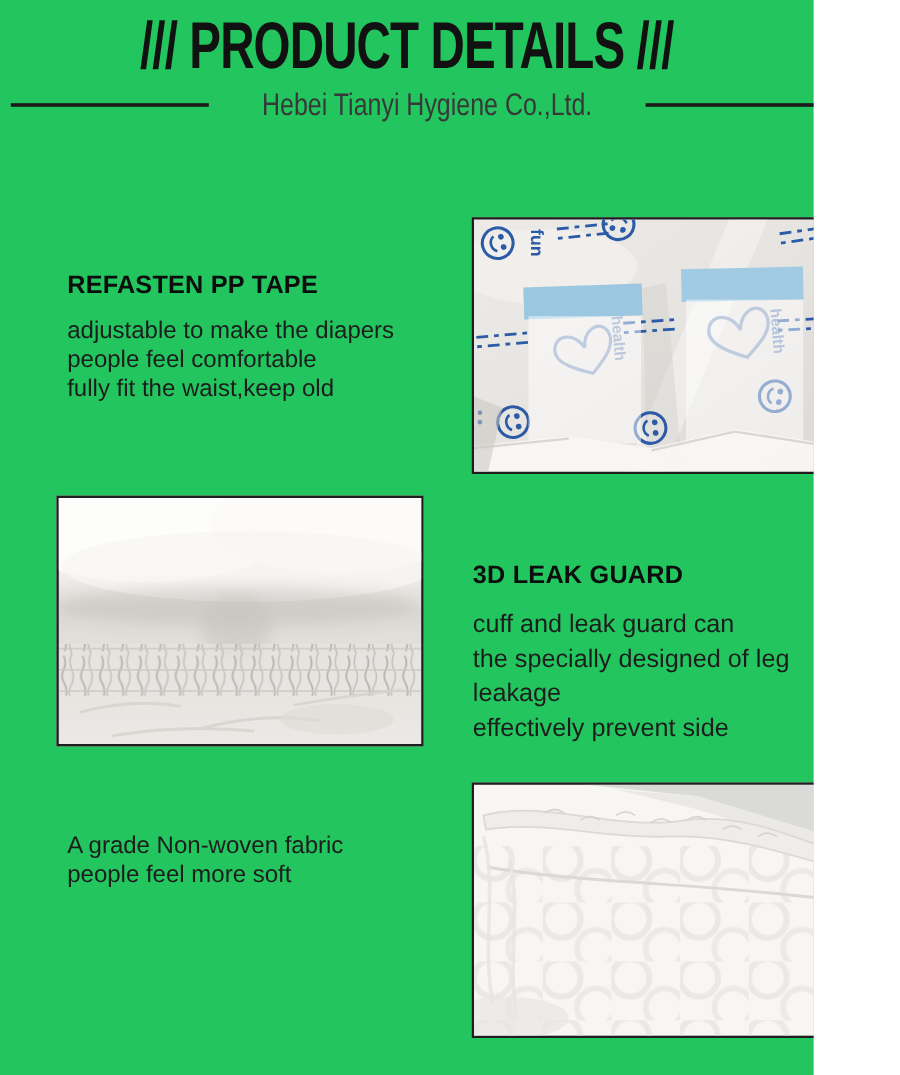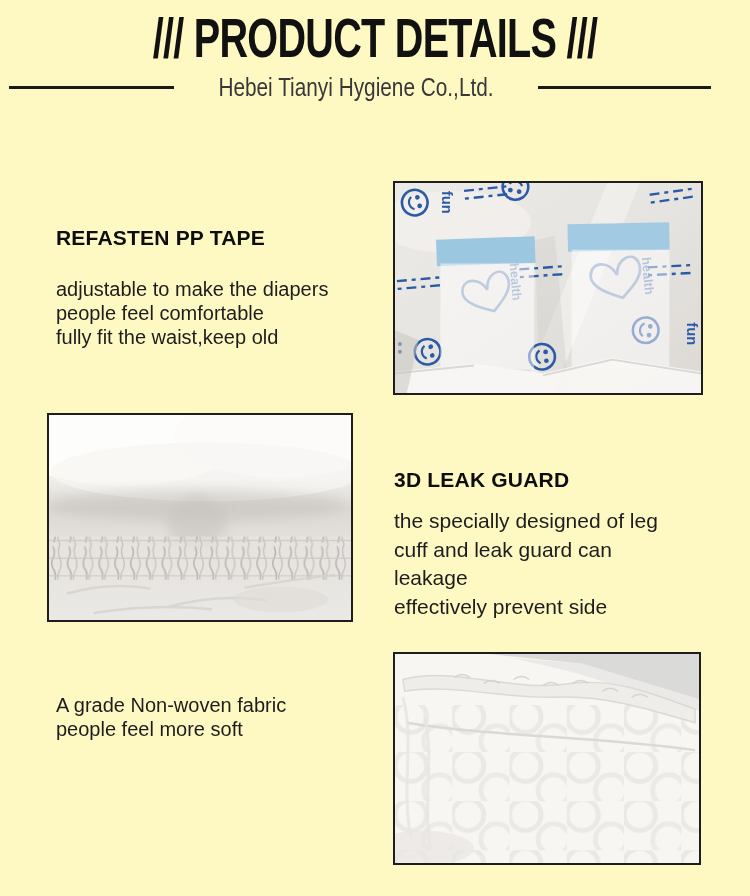--- a/index.html
+++ b/index.html
@@ -1,17 +1,17 @@
 <!DOCTYPE html>
 <html><head>
 <meta charset="utf-8">
 <style>
   html,body{margin:0;padding:0;background:#ffffff;}
   body{font-family:"Liberation Sans", sans-serif;}
-  #page{position:relative;width:750px;height:896px;background:#fef9c3;overflow:hidden;}
+  #page{position:relative;width:678px;height:896px;background:#22c55e;overflow:hidden;}
 
   
   .page-title{
     position:absolute;top:6px;left:0;right:0;
     text-align:center;font-size:55px;font-weight:700;color:#111;
     letter-spacing:-1px;white-space:nowrap;
     transform:scaleX(0.72);transform-origin:50% 50%;
   }
   .subtitle-row{
     position:absolute;left:9px;top:72px;width:702px;height:30px;
@@ -22,21 +22,21 @@
   .rule-right{flex:1;}
   .company-name{
     margin:0 10px;font-size:26px;font-weight:400;color:#383838;
     white-space:nowrap;transform:scaleX(0.8);transform-origin:50% 50%;
   }
 
   
   .feature-text{position:absolute;}
   .feature-title{font-size:21px;font-weight:700;color:#0d0d0d;letter-spacing:.2px;white-space:nowrap;line-height:30px;}
   .feature-desc{color:#1d1d1d;}
-  .desc-s1{margin-top:24px;font-size:20px;line-height:24px;}
+  .desc-s1{margin-top:11px;font-size:20px;line-height:24px;}
   .desc-s2{margin-top:12px;font-size:21px;line-height:28.5px;}
   .desc-s3{font-size:20px;line-height:24px;}
   .feature-desc div{white-space:nowrap;}
 
   #sec1-text{left:56px;top:223px;width:335px;}
   #sec2-text{left:394px;top:465px;width:332px;}
   #sec3-text{left:56px;top:693px;width:335px;}
 
   
   .photo{position:absolute;border:2px solid #1e1e1e;box-sizing:border-box;background:#e9e7e4;}
@@ -161,22 +161,22 @@
       <rect x="0" y="124" width="306" height="44" fill="url(#gath)"></rect>
       <path d="M0,128 H306 M0,146 H306 M0,164 H306" stroke="#ccc9c4" stroke-width="1.5" opacity="0.8"></path>
       <path d="M18,182 q45,-12 85,-5 M120,196 q50,-14 100,-7 M198,176 q45,-8 92,-13 M45,202 q60,-10 120,-4" stroke="#d5d2cd" stroke-width="2.5" fill="none" opacity="0.8"></path>
       <ellipse cx="235" cy="188" rx="48" ry="13" fill="#dfdcd7" opacity="0.6"></ellipse>
     </svg>
   </div>
 
   <div class="feature-text" id="sec2-text">
     <div class="feature-title">3D LEAK GUARD</div>
     <div class="feature-desc desc-s2">
+      <div>cuff and leak guard can</div>
       <div>the specially designed of leg</div>
-      <div>cuff and leak guard can</div>
       <div>leakage</div>
       <div>effectively prevent side</div>
     </div>
   </div>
 
   <div class="feature-text" id="sec3-text">
     <div class="feature-desc desc-s3">
       <div>A grade Non-woven fabric</div>
       <div>people feel more soft</div>
     </div>

